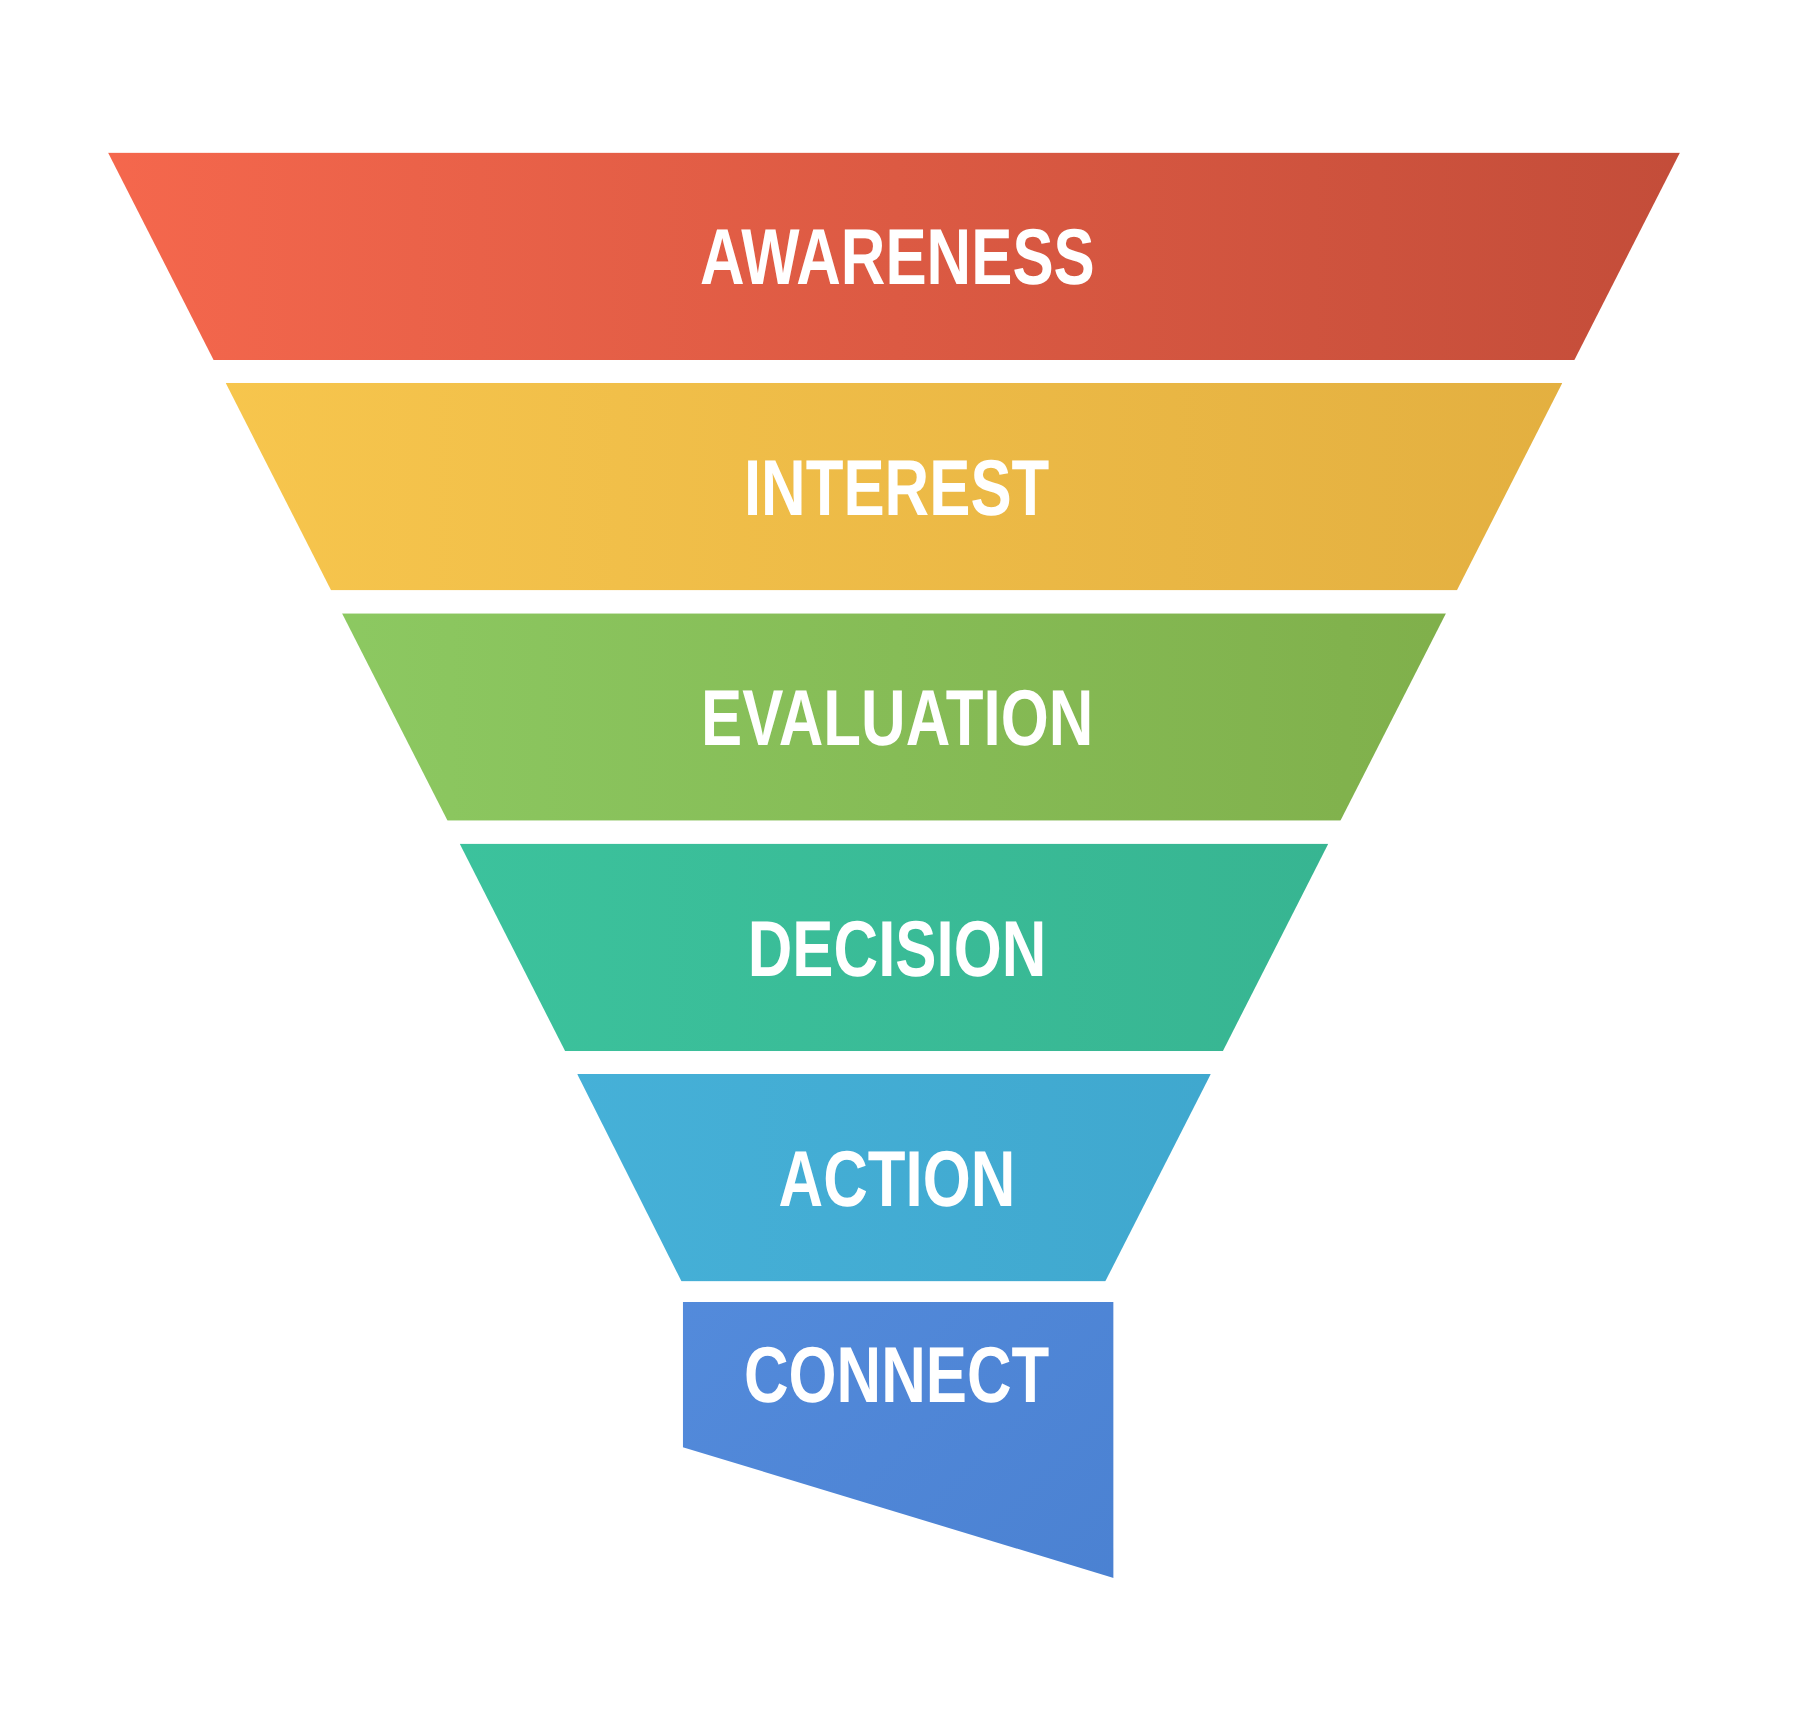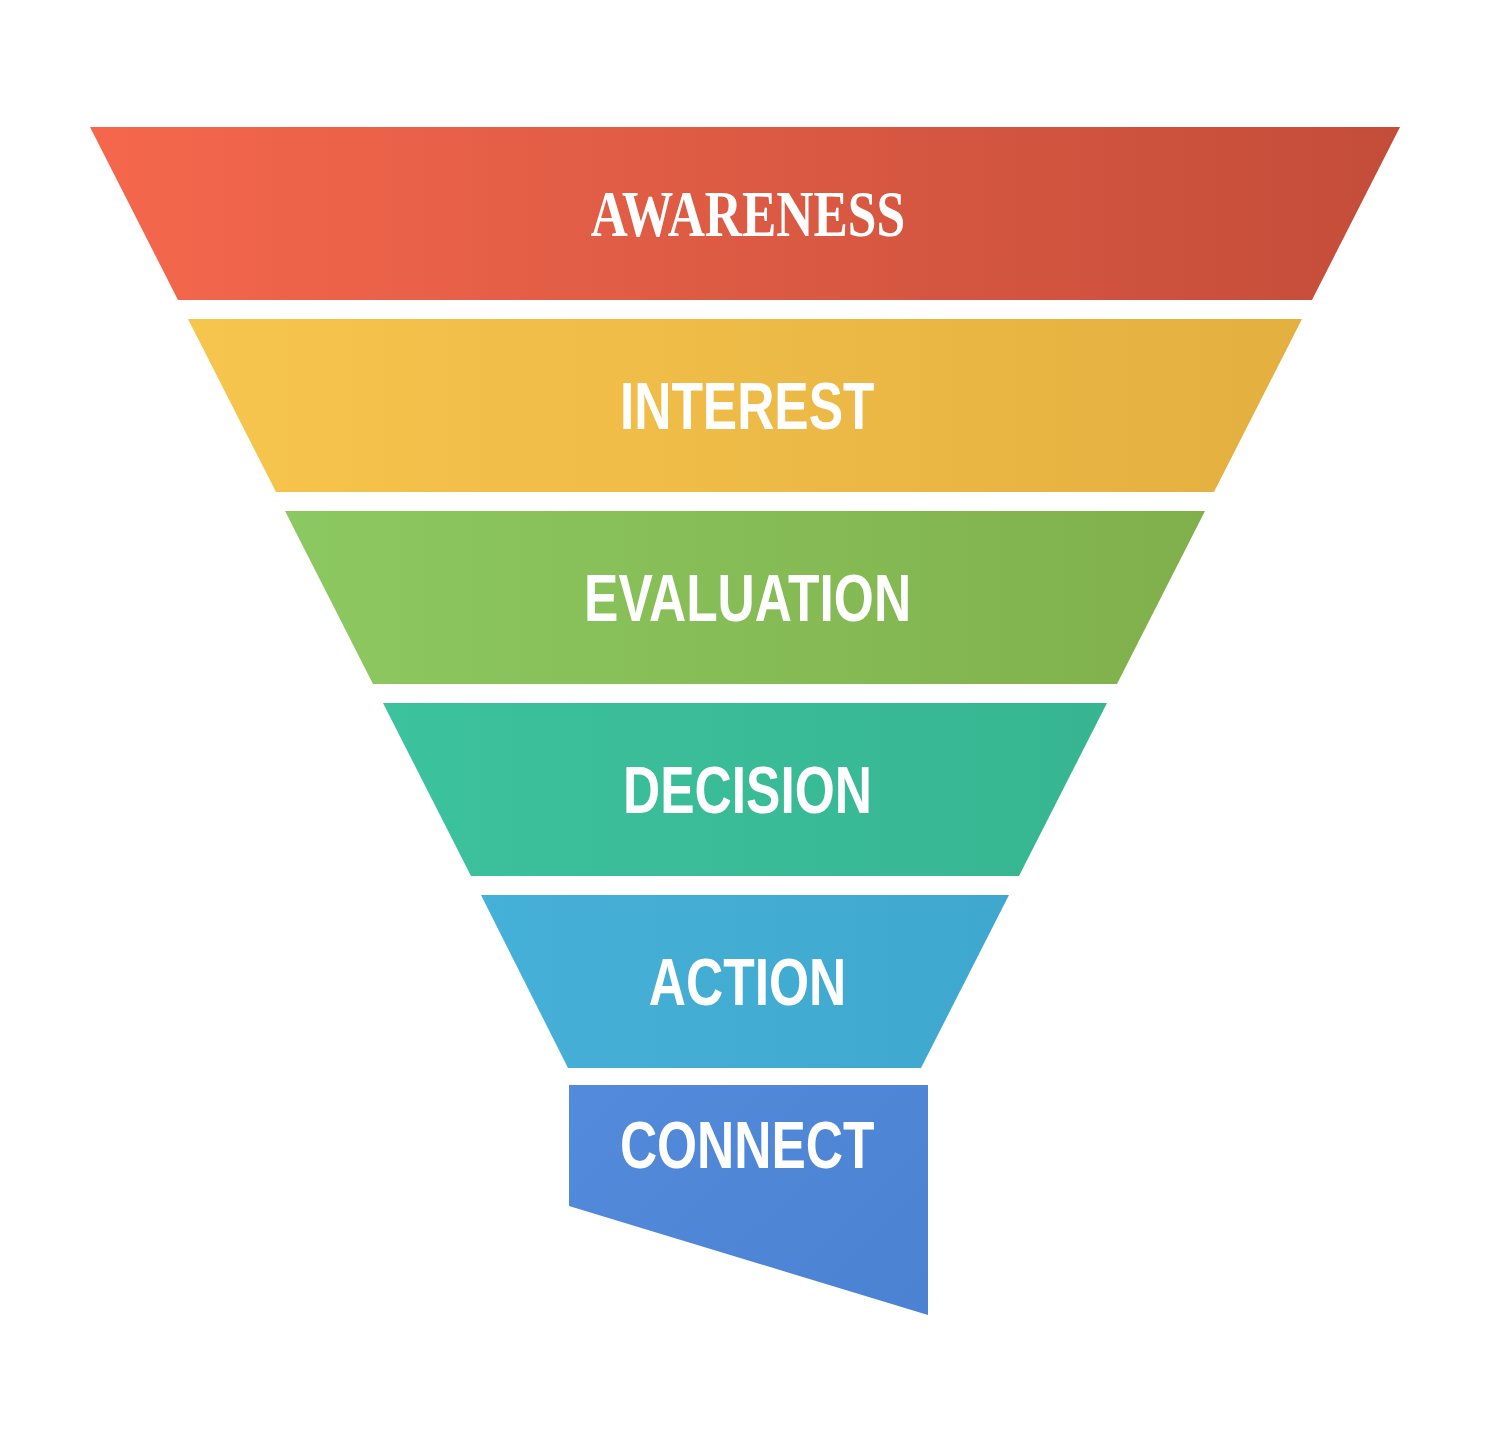--- a/index.html
+++ b/index.html
@@ -47,21 +47,21 @@
     padding-bottom: 110px;
     box-sizing: border-box;
     clip-path: polygon(569px 0, 928px 0, 928px 230px, 569px 121px);
   }
 </style>
 </head>
 <body>
 
 <div class="canvas">
 
-  <div class="stage stage-0" style="background: linear-gradient(to right, rgb(248, 105, 78), rgb(192, 75, 56)); font-family: Liberation Serif, serif;">
+  <div class="stage stage-0" style="background: linear-gradient(to right, rgb(248, 105, 78), rgb(192, 75, 56));">
     <span class="stage-label">AWARENESS</span>
   </div>
 
   <div class="stage stage-1" style="background: linear-gradient(to right, rgb(250, 201, 79), rgb(224, 172, 62));">
     <span class="stage-label">INTEREST</span>
   </div>
 
   <div class="stage stage-2" style="background: linear-gradient(to right, rgb(144, 208, 104), rgb(124, 168, 68));">
     <span class="stage-label">EVALUATION</span>
   </div>

